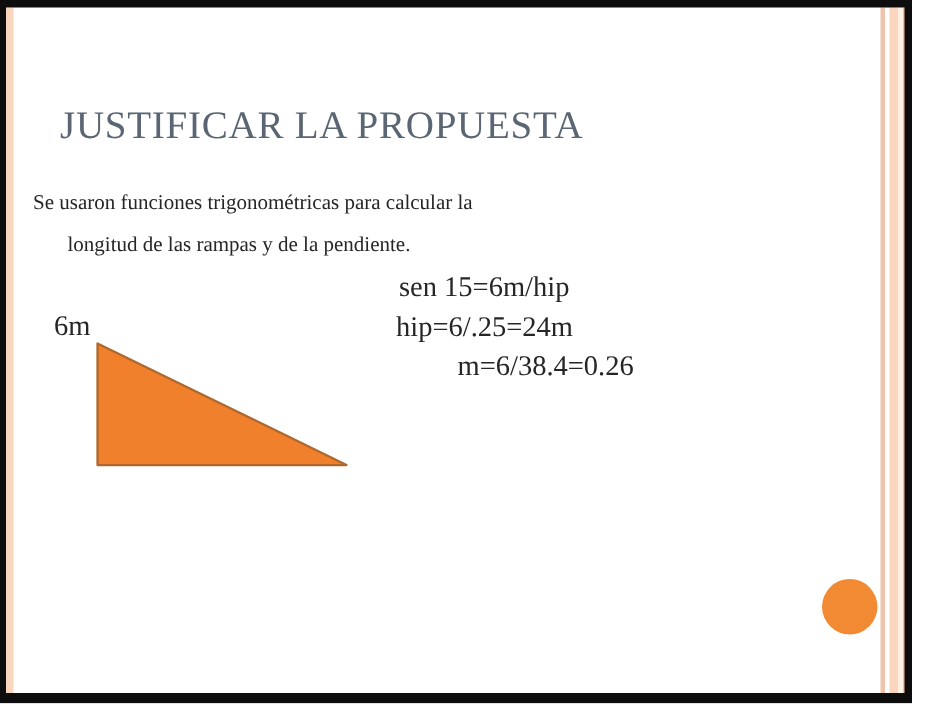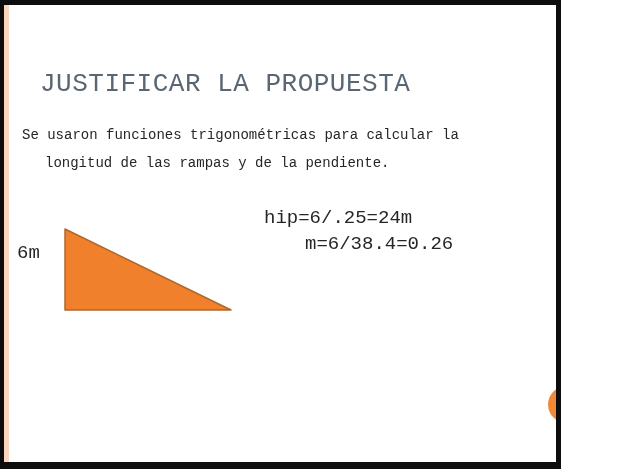--- a/index.html
+++ b/index.html
@@ -1,21 +1,21 @@
 <!DOCTYPE html>
 <html style="--accent-orange: #F0802B; --circle-orange: #F28A33; --title-gray: #5A6673; --body-text: #262626; --stripe-pink: #EFC3AB; --stripe-peach: #FAD6BE; --stripe-ivory: #FDF1E4; --stripe-salmon: #F6BD98; --stripe-salmon-dark: #F2A87E; --frame-black: #0D0D0D;"><head>
 <meta charset="utf-8">
 <style>
   html,body{margin:0;padding:0;background:#ffffff;}
   .canvas{
     position:relative;
-    width:561px;height:469px;
+    width:608px;height:469px;
     background:#ffffff;
     overflow:hidden;
-    font-family:Liberation Mono, monospace;
+    font-family:Liberation Serif, serif;
     text-align:center;
   }
   .frame{
     position:absolute;inset:0;
     border-style:solid;
     border-color:var(--frame-black,#0D0D0D);
     border-width:5px 5px 7px 4px;
     box-sizing:border-box;
     pointer-events:none;
   }
@@ -52,24 +52,23 @@
   .formula{
     position:absolute;
     font-size:19px;line-height:23px;
     color:var(--body-text,#262626);
     white-space:nowrap;
   }
   .f-sen{left:266px;top:180px;}
   .f-hip{left:264px;top:207px;}
   .f-m{left:305px;top:233px;}
   .tri-label{
-    position:absolute;left:17px;top:206px;
+    position:absolute;left:36px;top:206px;
     font-size:19px;line-height:23px;
     color:var(--body-text,#262626);
-    margin-top:36px;
   }
   .triangle-wrap{
     position:absolute;left:63px;top:227px;width:172px;height:86px;
   }
   .triangle-wrap svg{display:block;}
   .triangle-wrap polygon{
     fill:var(--accent-orange,#F0802B);
     stroke:#AE672C;
     stroke-width:1.5;
     stroke-linejoin:round;
@@ -95,20 +94,21 @@
     <div class="s5"></div>
     <div class="s6"></div>
     <div class="s7"></div>
   </div>
 
   <div class="slide-title">JUSTIFICAR LA PROPUESTA</div>
 
   <div class="body-line body-l1">Se usaron funciones trigonométricas para calcular la</div>
   <div class="body-line body-l2">longitud de las rampas y de la pendiente.</div>
 
+  <div class="formula f-sen">sen 15=6m/hip</div>
   <div class="formula f-hip">hip=6/.25=24m</div>
   <div class="formula f-m">m=6/38.4=0.26</div>
 
   <div class="tri-label">6m</div>
 
   <div class="triangle-wrap">
     <svg width="172" height="86" viewBox="0 0 172 86">
       <polygon points="2,2 2,83 168,83"></polygon>
     </svg>
   </div>

